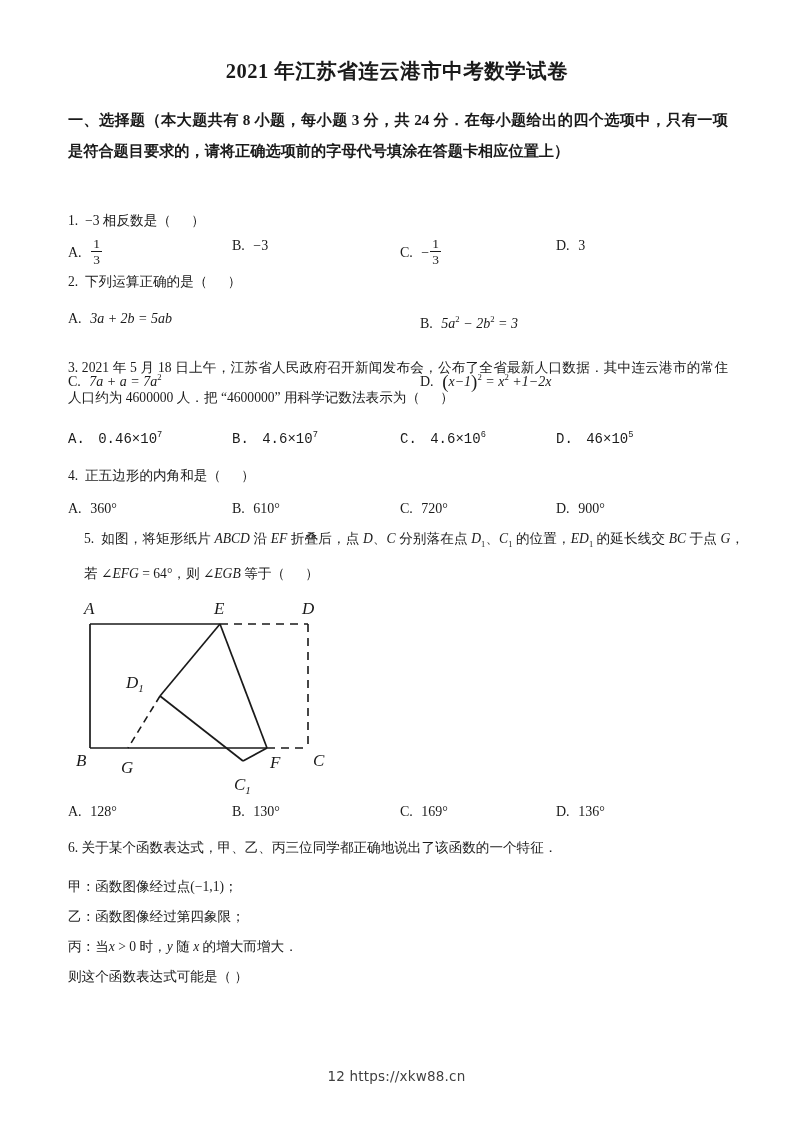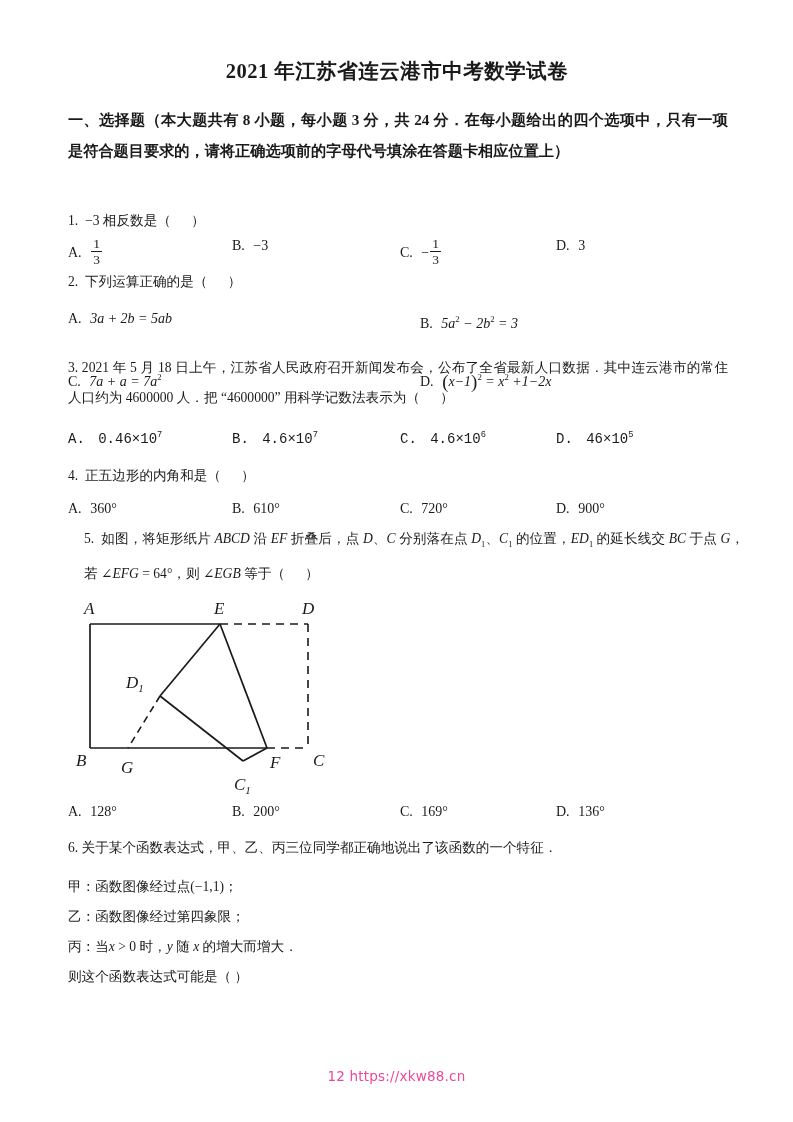--- a/index.html
+++ b/index.html
@@ -121,21 +121,21 @@
     width: 330px;
     height: 210px;
   }
   .footer {
     position: absolute;
     left: 0;
     top: 1068px;
     width: 793px;
     text-align: center;
     font-size: 13.5px;
-    color: #ec4899;
+    color: #404040;
     font-family: "DejaVu Sans", "Liberation Sans", sans-serif;
     letter-spacing: 0.2px;
   }
   .lines6 {
     position: absolute;
     left: 68px;
     width: 660px;
     font-size: 13.6px;
     line-height: 30px;
   }
@@ -289,21 +289,21 @@
   </div>
 
   <div class="qblock" style="top:802px;">
     <div class="opts" style="height:30px;">
       <div class="opt o1">
         <span class="lab">A.</span>
         <span>128°</span>
       </div>
       <div class="opt o2">
         <span class="lab">B.</span>
-        <span>200°</span>
+        <span>130°</span>
       </div>
       <div class="opt o3">
         <span class="lab">C.</span>
         <span>169°</span>
       </div>
       <div class="opt o4">
         <span class="lab">D.</span>
         <span>136°</span>
       </div>
     </div>

